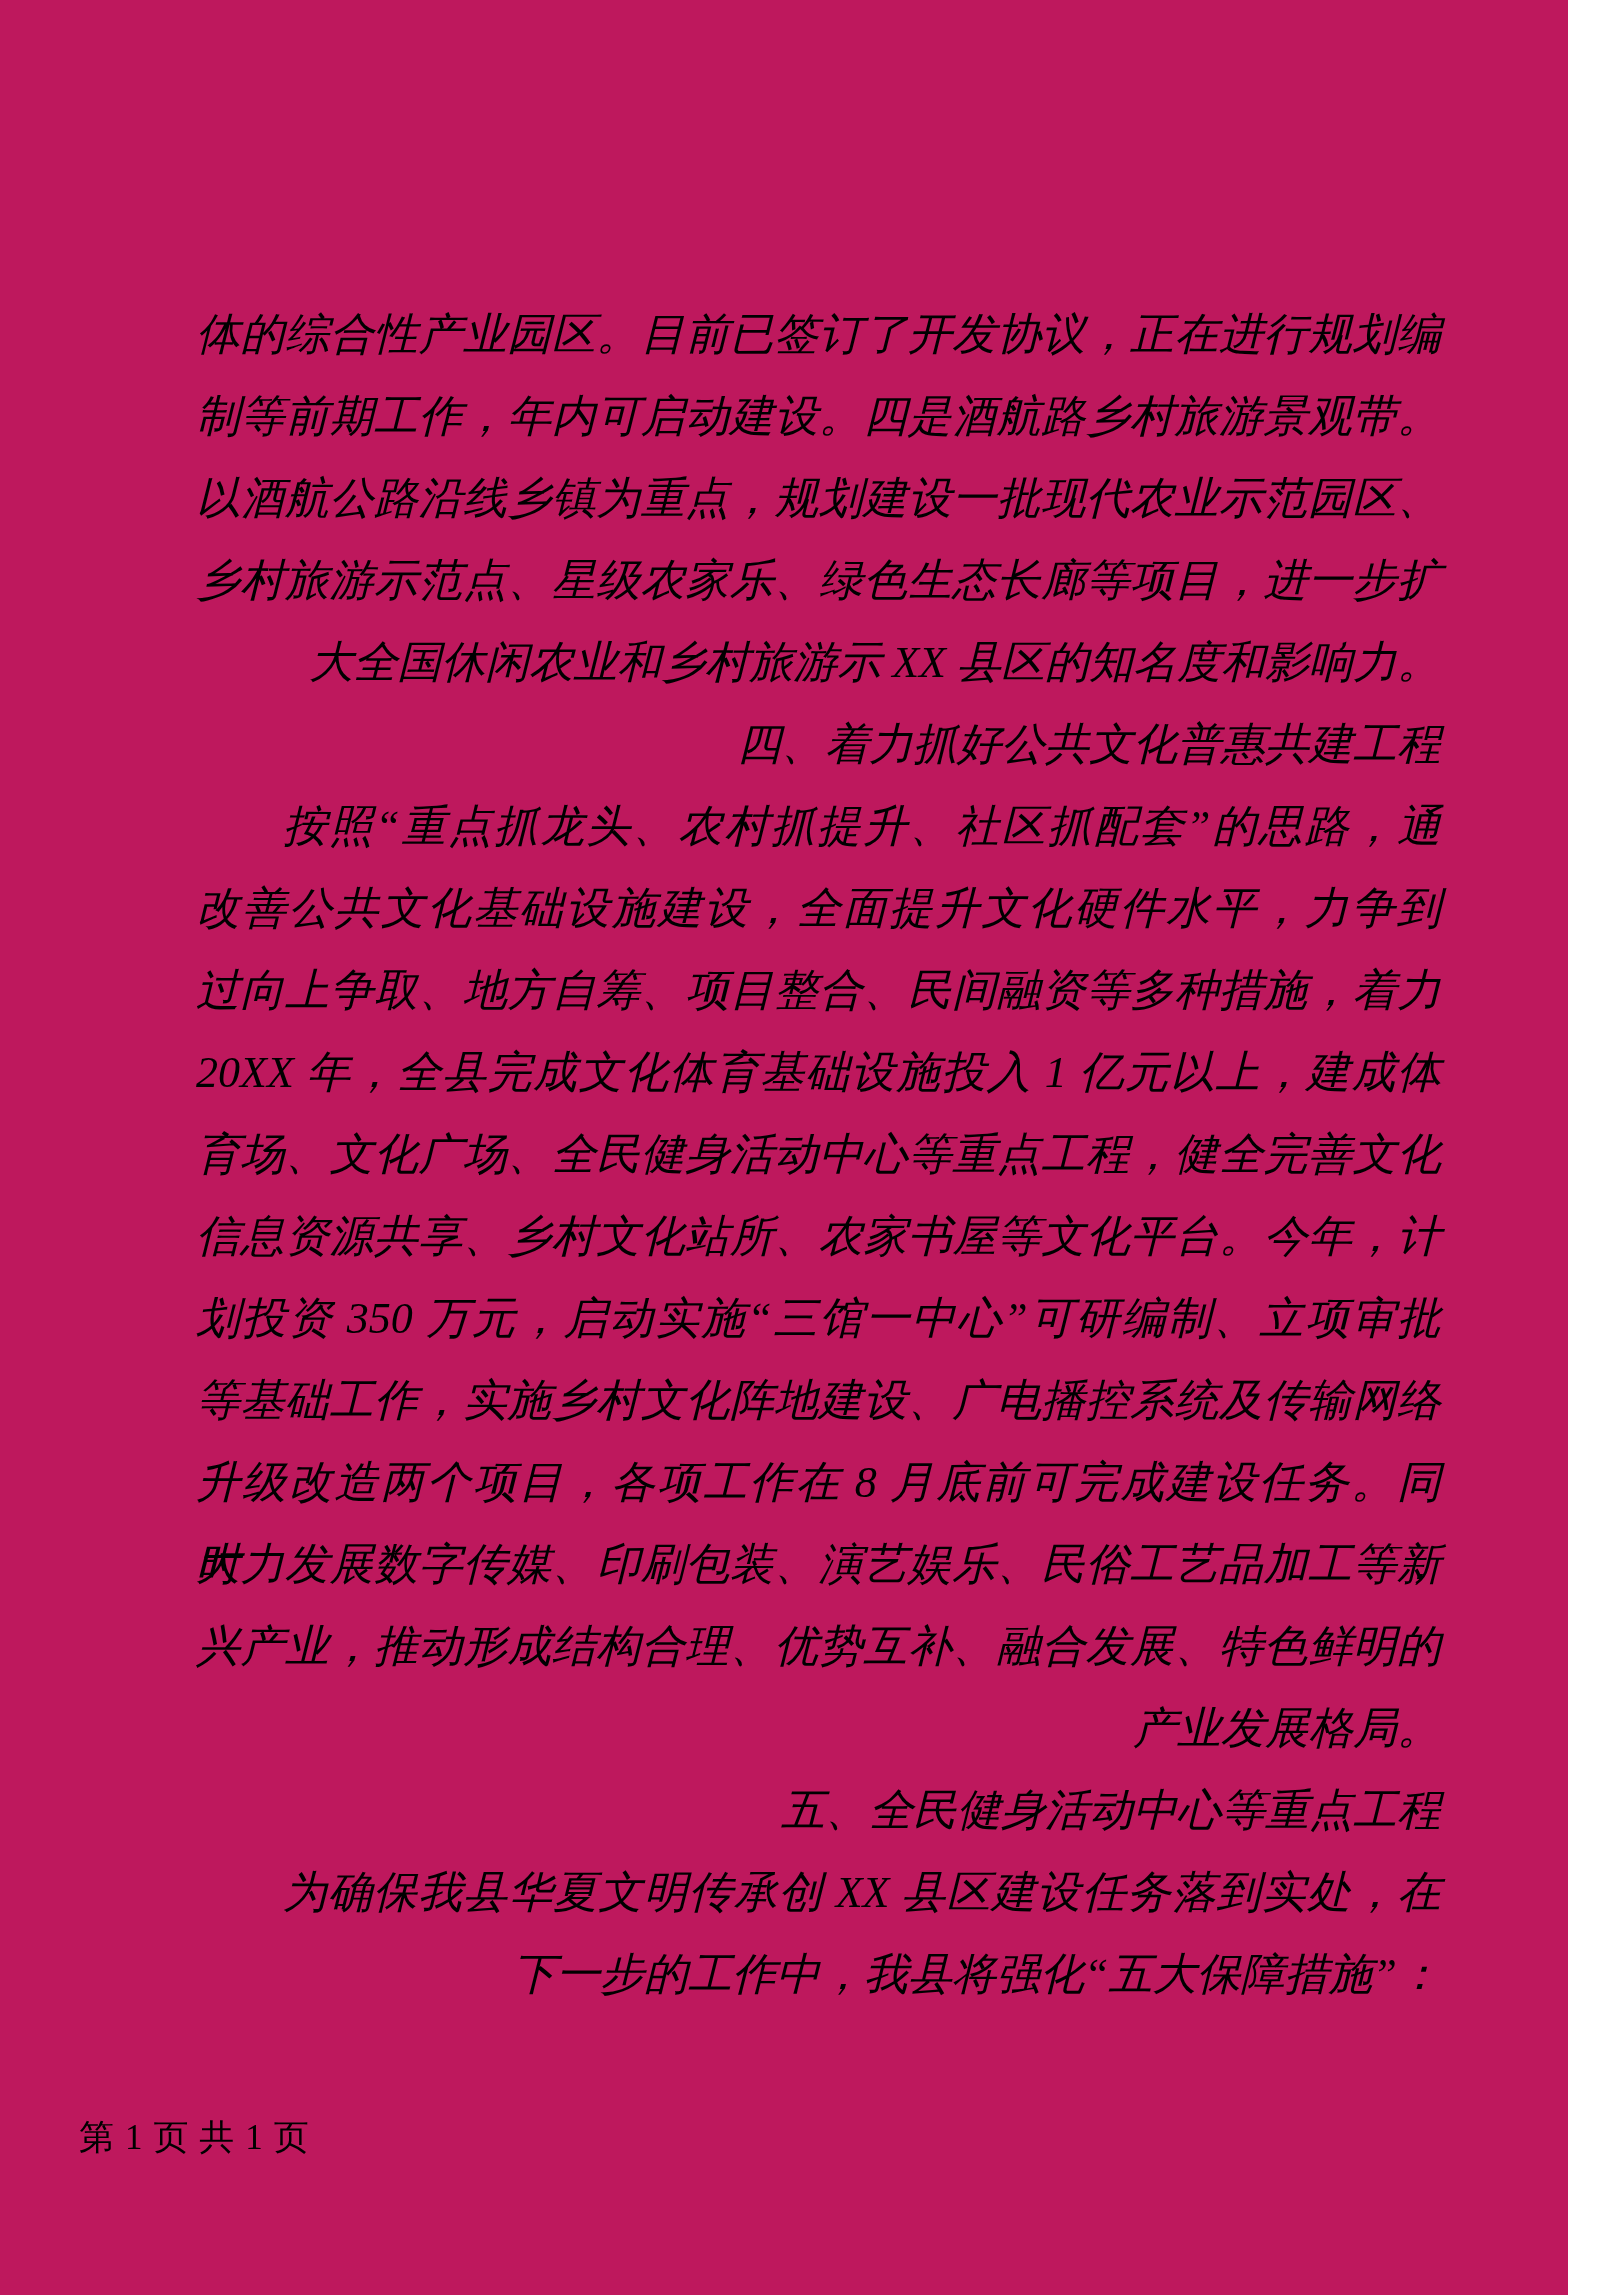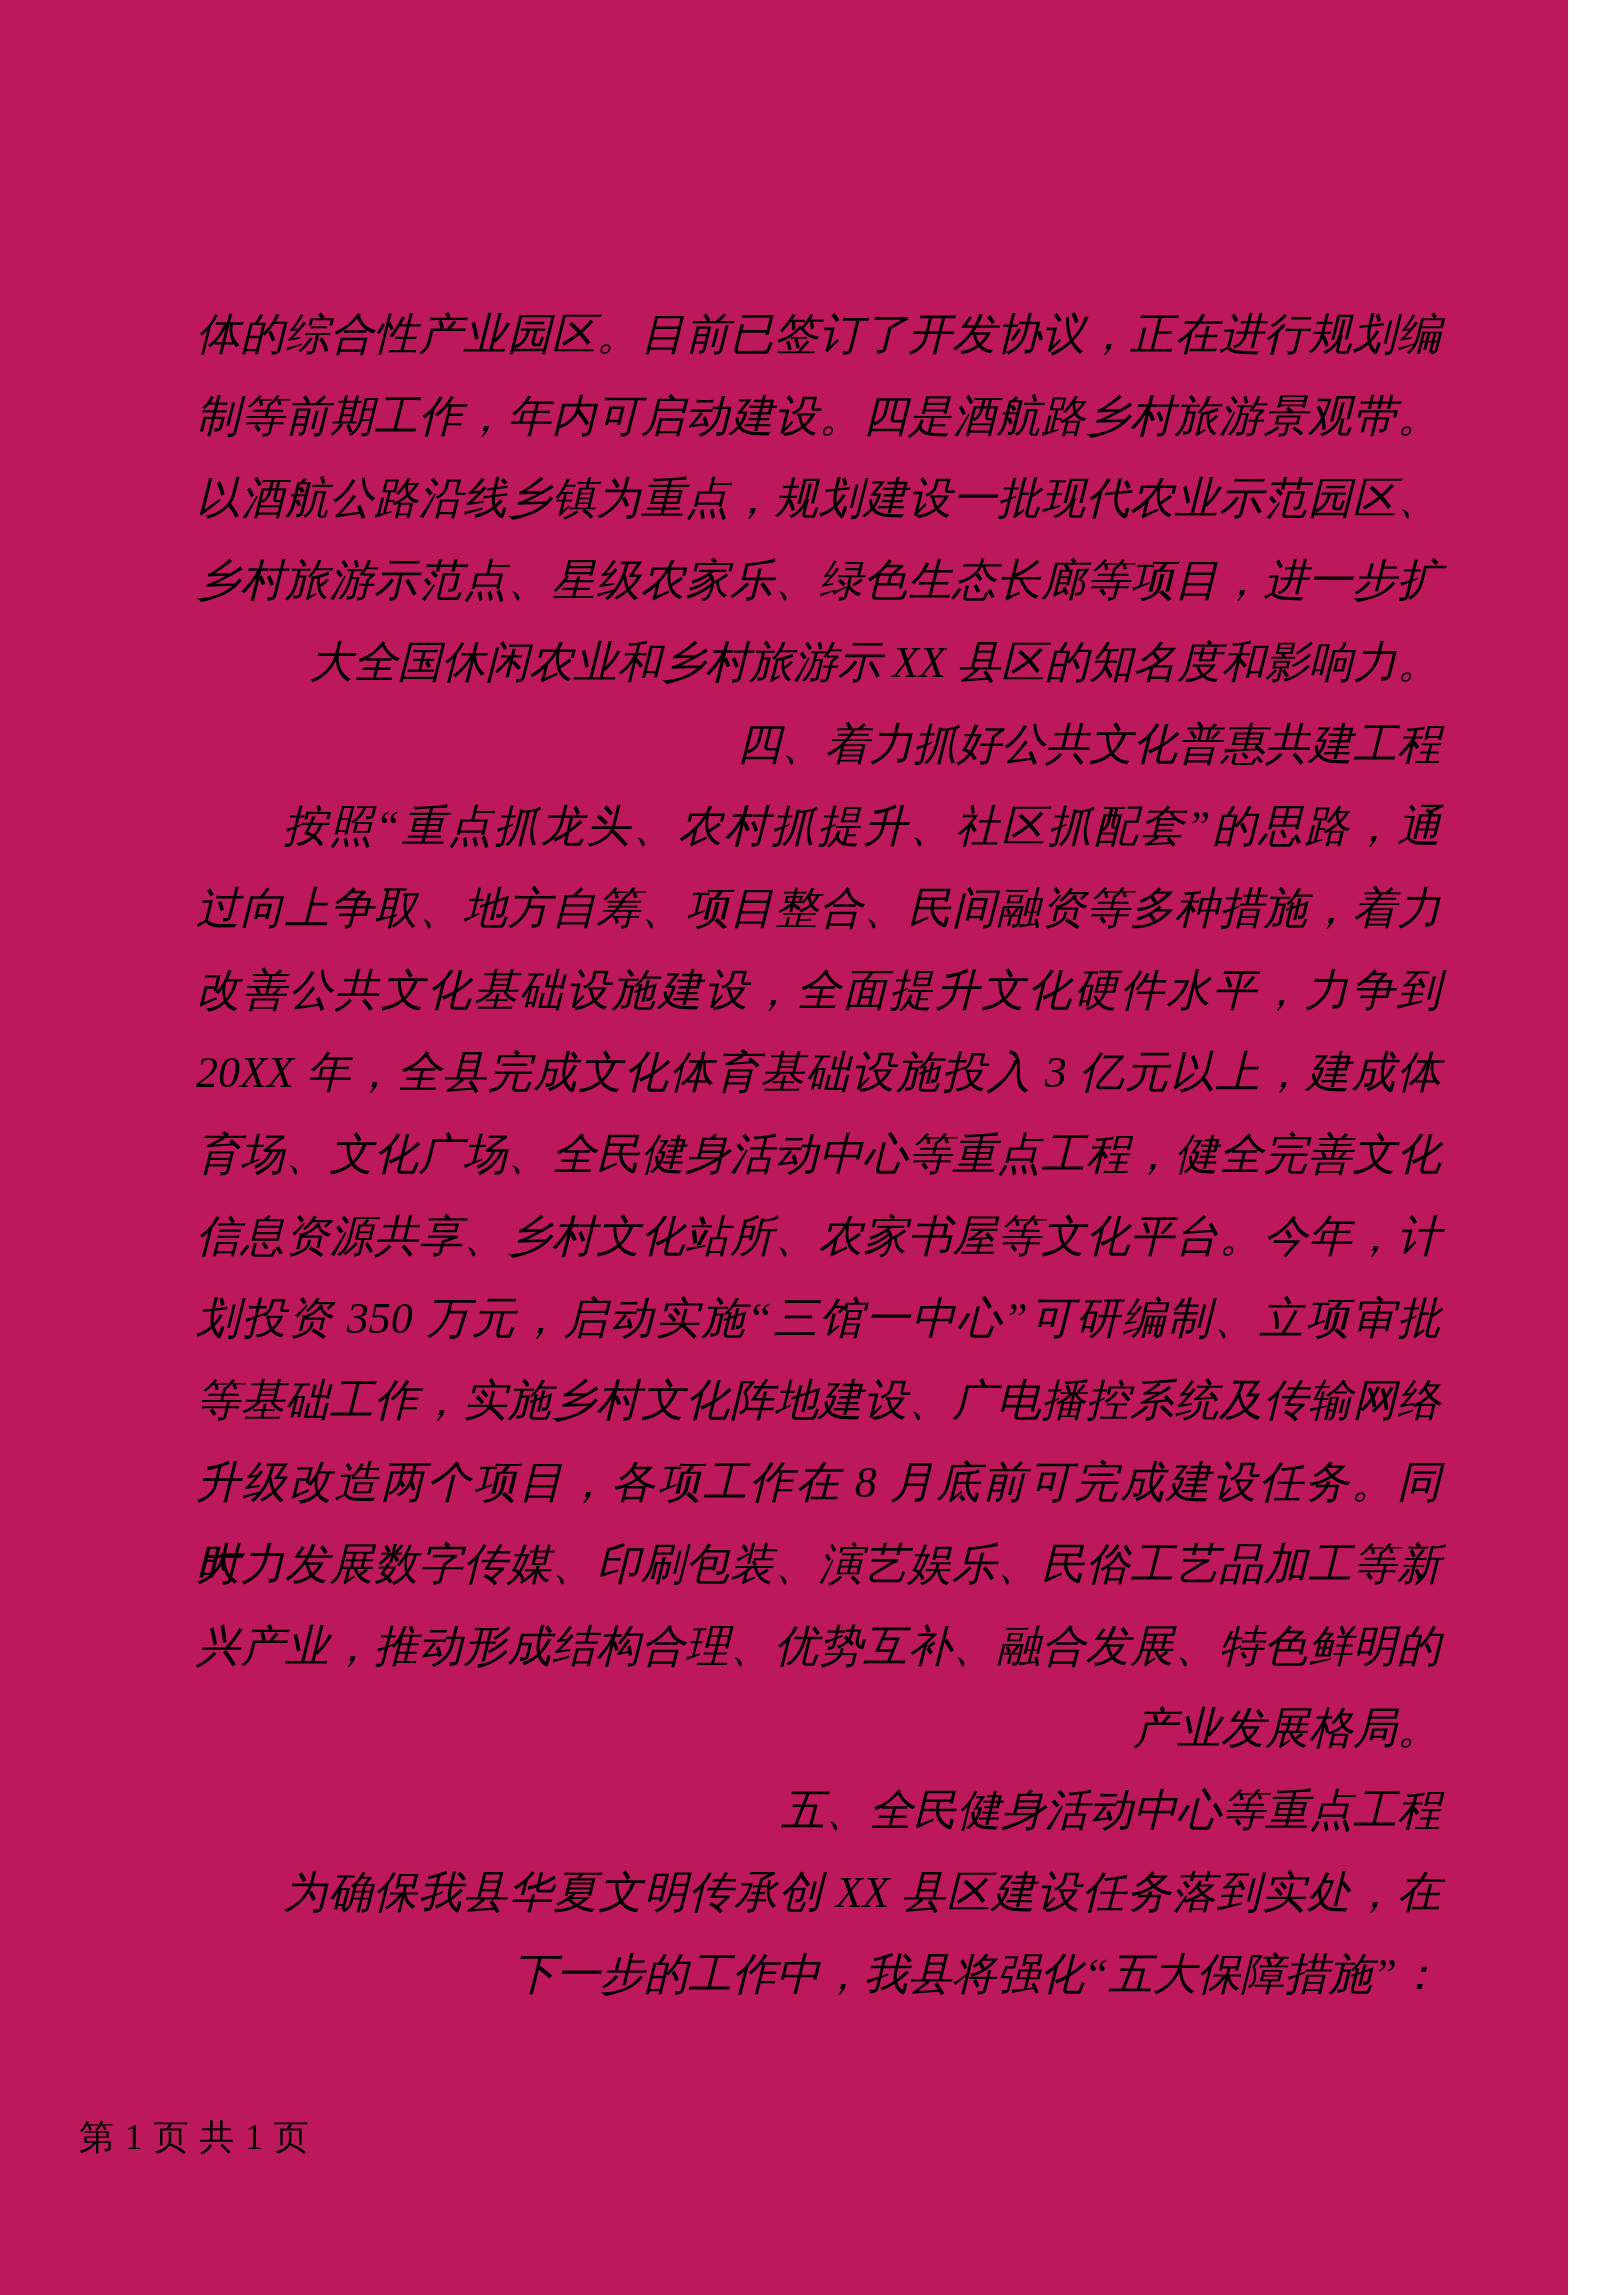--- a/index.html
+++ b/index.html
@@ -58,23 +58,23 @@
 
 <div class="page">
   <div class="content">
     <div class="line just">体的综合性产业园区。目前已签订了开发协议，正在进行规划编</div>
     <div class="line just">制等前期工作，年内可启动建设。四是酒航路乡村旅游景观带。</div>
     <div class="line just">以酒航公路沿线乡镇为重点，规划建设一批现代农业示范园区、</div>
     <div class="line just">乡村旅游示范点、星级农家乐、绿色生态长廊等项目，进一步扩</div>
     <div class="line">大全国休闲农业和乡村旅游示 XX 县区的知名度和影响力。</div>
     <div class="line indent">四、着力抓好公共文化普惠共建工程</div>
     <div class="line just indent">按照“重点抓龙头、农村抓提升、社区抓配套”的思路，通</div>
+    <div class="line just">改善公共文化基础设施建设，全面提升文化硬件水平，力争到</div>
     <div class="line just">过向上争取、地方自筹、项目整合、民间融资等多种措施，着力</div>
-    <div class="line just">改善公共文化基础设施建设，全面提升文化硬件水平，力争到</div>
-    <div class="line just">20XX 年，全县完成文化体育基础设施投入 3 亿元以上，建成体</div>
+    <div class="line just">20XX 年，全县完成文化体育基础设施投入 1 亿元以上，建成体</div>
     <div class="line just">育场、文化广场、全民健身活动中心等重点工程，健全完善文化</div>
     <div class="line just">信息资源共享、乡村文化站所、农家书屋等文化平台。今年，计</div>
     <div class="line just">划投资 350 万元，启动实施“三馆一中心”可研编制、立项审批</div>
     <div class="line just">等基础工作，实施乡村文化阵地建设、广电播控系统及传输网络</div>
     <div class="line just">升级改造两个项目，各项工作在 8 月底前可完成建设任务。同时，</div>
     <div class="line just">大力发展数字传媒、印刷包装、演艺娱乐、民俗工艺品加工等新</div>
     <div class="line just">兴产业，推动形成结构合理、优势互补、融合发展、特色鲜明的</div>
     <div class="line">产业发展格局。</div>
     <div class="line indent">五、全民健身活动中心等重点工程</div>
     <div class="line just indent">为确保我县华夏文明传承创 XX 县区建设任务落到实处，在</div>

